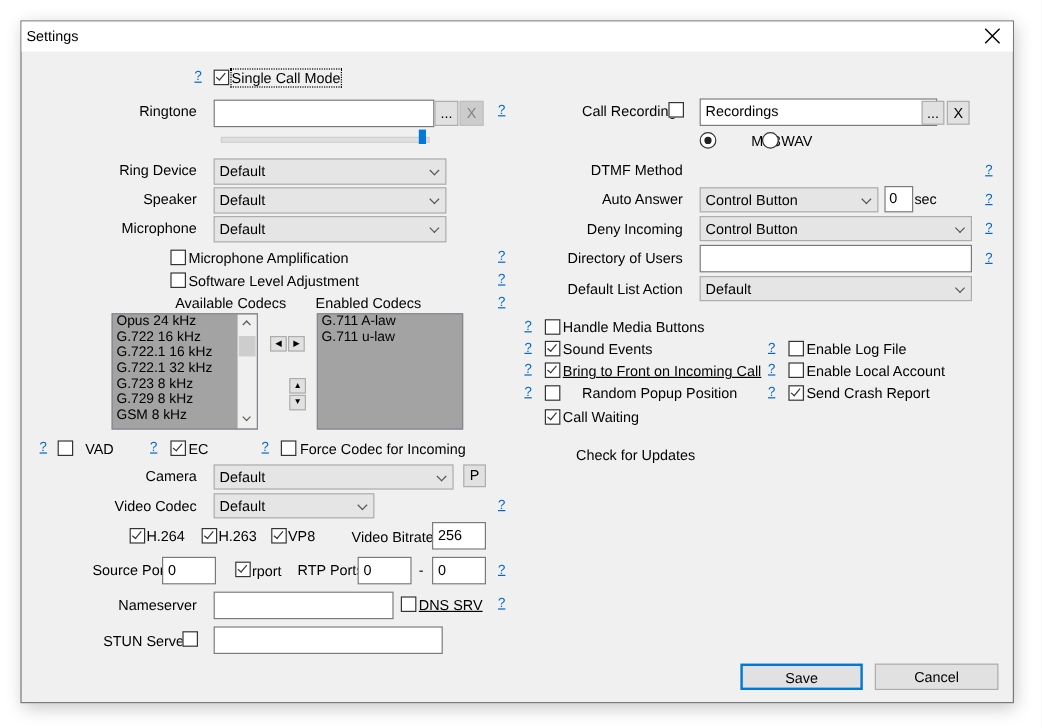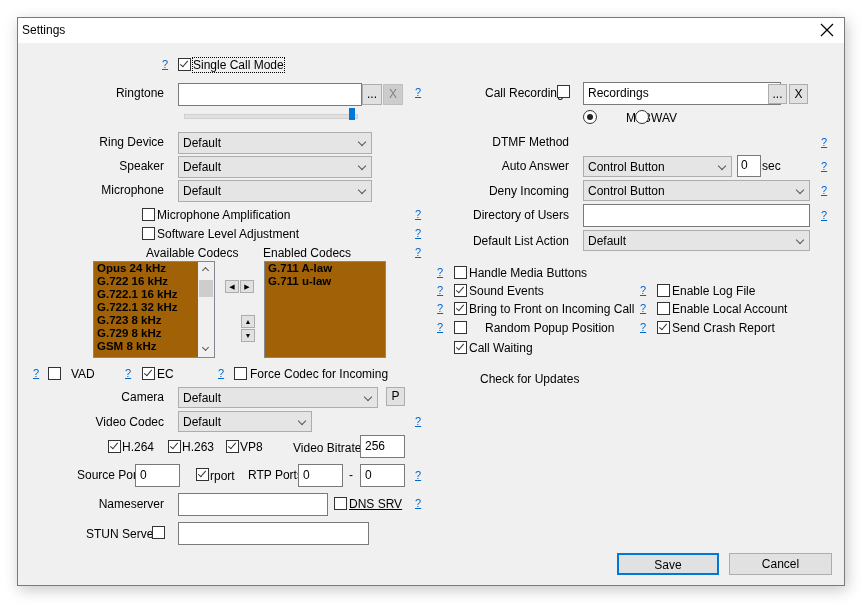--- a/index.html
+++ b/index.html
@@ -19,21 +19,21 @@
        border-right:1.3px solid #333;border-bottom:1.3px solid #333;transform:rotate(40deg);}
   .txt{position:absolute;background:#fff;border:1px solid #7a7a7a;box-sizing:border-box;
        padding:2px 4px;font-size:12px;line-height:16px;}
   .sel{position:absolute;background:#e5e5e5;border:1px solid #adadad;box-sizing:border-box;
        padding:0 4px;font-size:12px;line-height:20px;}
   .sel .chev{position:absolute;right:6px;top:6px;width:5px;height:5px;border-right:1px solid #555;
        border-bottom:1px solid #555;transform:rotate(45deg);}
   .btn{position:absolute;background:#e1e1e1;border:1px solid #adadad;box-sizing:border-box;
        text-align:center;font-size:12px;}
   .btn.disabled{background:#cccccc;color:#838383;border-color:#bfbfbf;}
-  .list{position:absolute;background:#a16207;border:1px solid #828790;box-sizing:border-box;overflow:hidden;font-weight:bold;}
+  .list{position:absolute;background:#a3a3a3;border:1px solid #828790;box-sizing:border-box;overflow:hidden;}
   .list .item{padding-left:3px;line-height:13px;font-size:11.5px;}
   .radio{position:absolute;width:12px;height:12px;border:1px solid #333;border-radius:50%;background:#fff;}
   .radio.on::after{content:"";position:absolute;left:3px;top:3px;width:6px;height:6px;border-radius:50%;background:#222;}
   .focusdots{outline:1px dotted #000;}
 </style>
 </head>
 <body>
 
 <div class="win">
   <div class="titlebar">
@@ -174,21 +174,21 @@
   <span class="help" style="left:419px;top:248px;">?</span>
   <span class="cb" style="left:436px;top:248px;"></span>
   <span class="lbl" style="left:451px;top:248px;">Handle Media Buttons</span>
 
   <span class="help" style="left:419px;top:266px;">?</span>
   <span class="cb checked" style="left:436px;top:266px;"></span>
   <span class="lbl" style="left:451px;top:266px;">Sound Events</span>
 
   <span class="help" style="left:419px;top:284px;">?</span>
   <span class="cb checked" style="left:436px;top:284px;"></span>
-  <span class="lbl" style="left:451px;top:284px;">Bring to Front on Incoming Call</span>
+  <span class="lbl" style="left:451px;top:284px;text-decoration:underline;">Bring to Front on Incoming Call</span>
 
   <span class="help" style="left:419px;top:303px;">?</span>
   <span class="cb" style="left:436px;top:303px;"></span>
   <span class="lbl" style="left:467px;top:303px;">Random Popup Position</span>
 
   <span class="cb checked" style="left:436px;top:323px;"></span>
   <span class="lbl" style="left:451px;top:323px;">Call Waiting</span>
 
   <span class="help" style="left:622px;top:266px;">?</span>
   <span class="cb" style="left:639px;top:266px;"></span>

